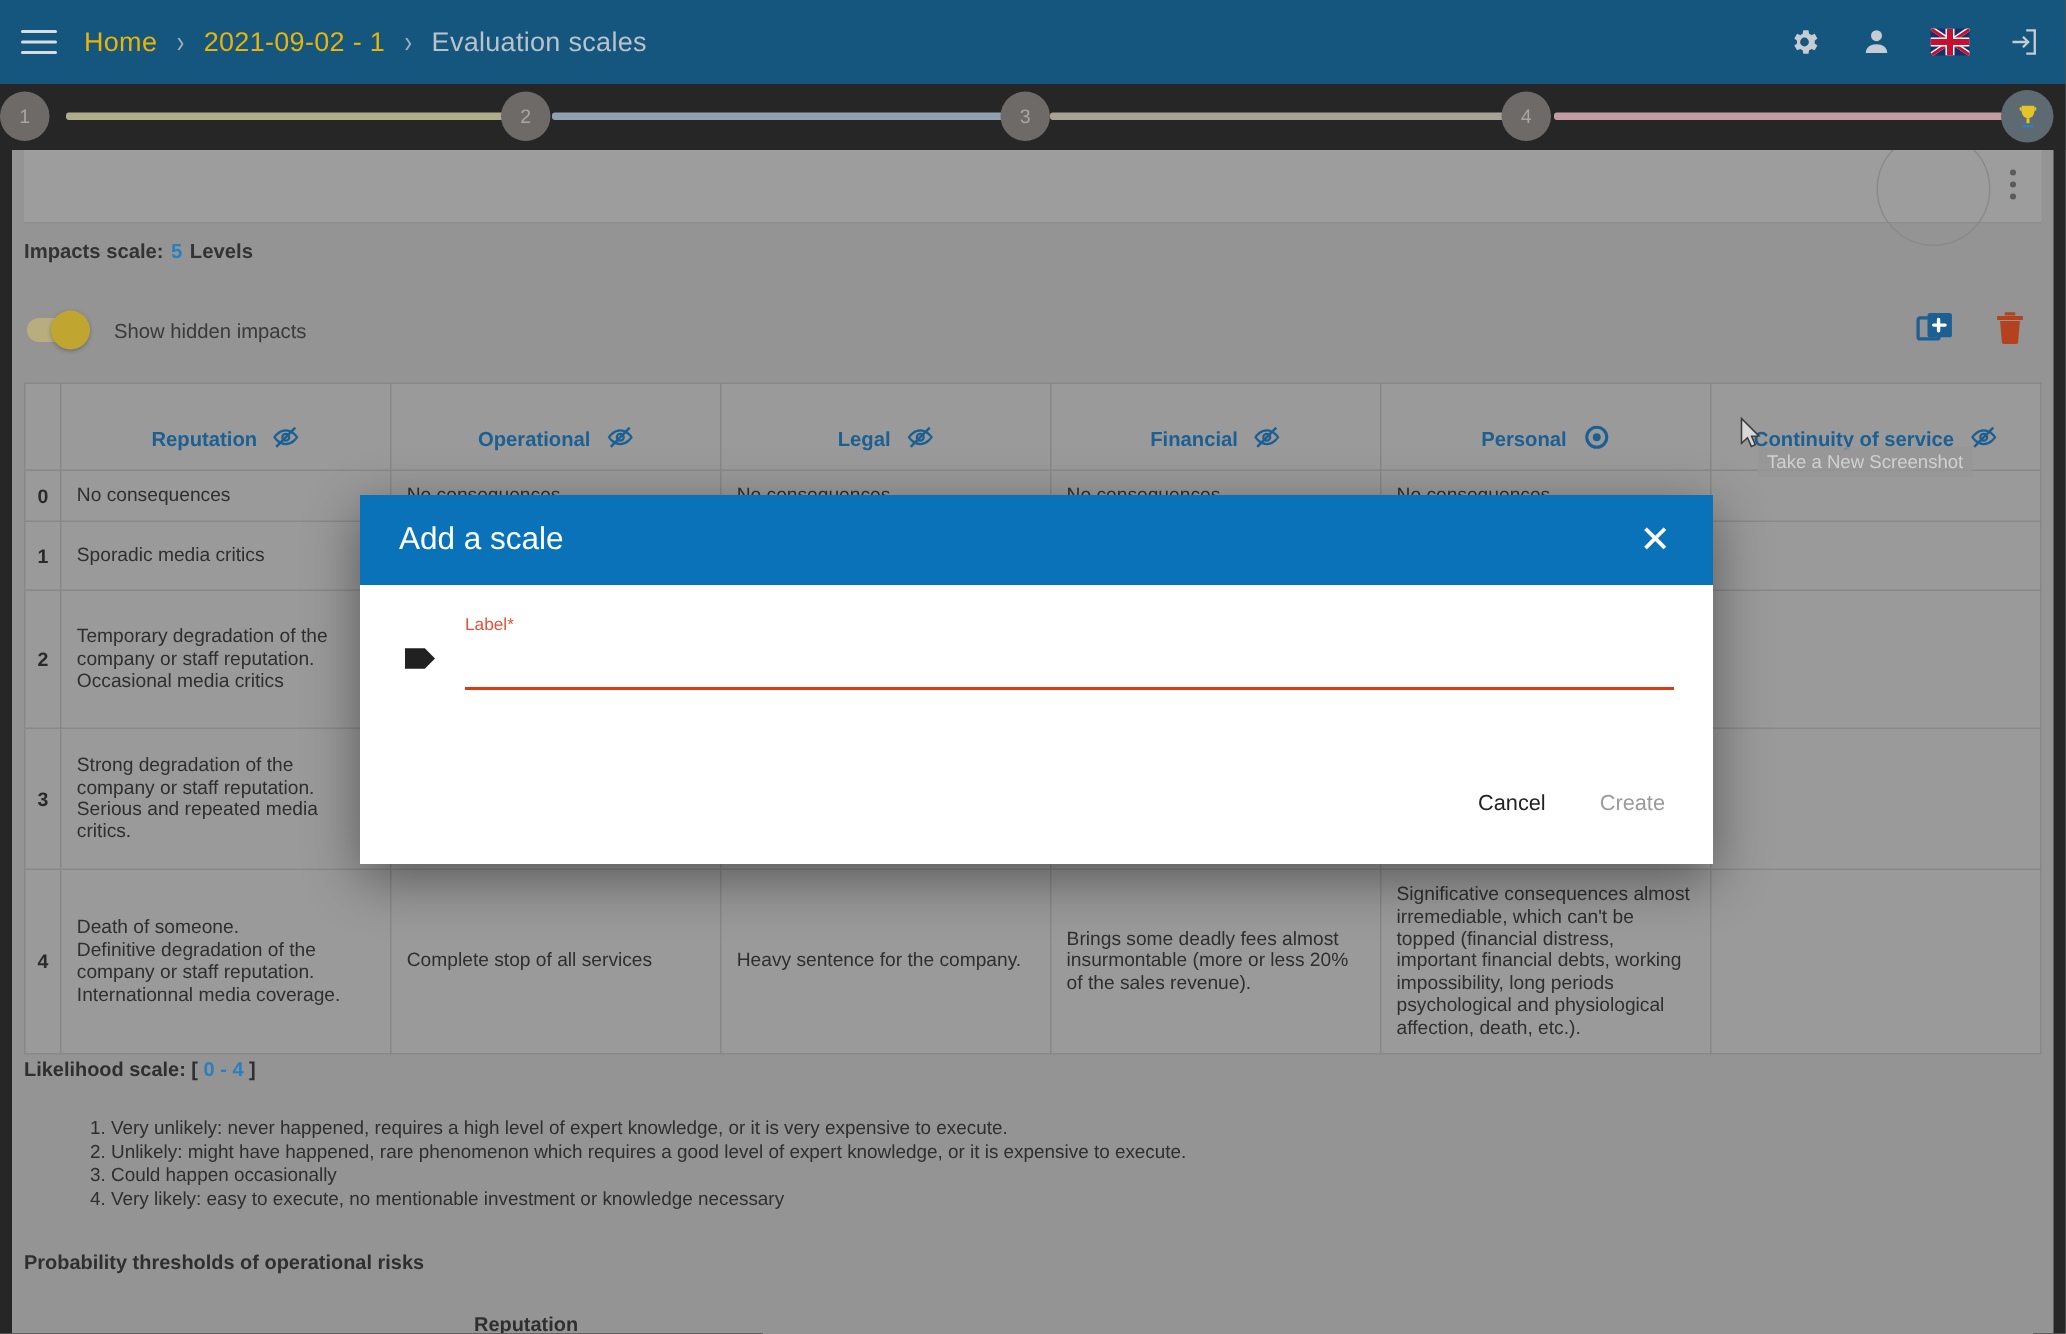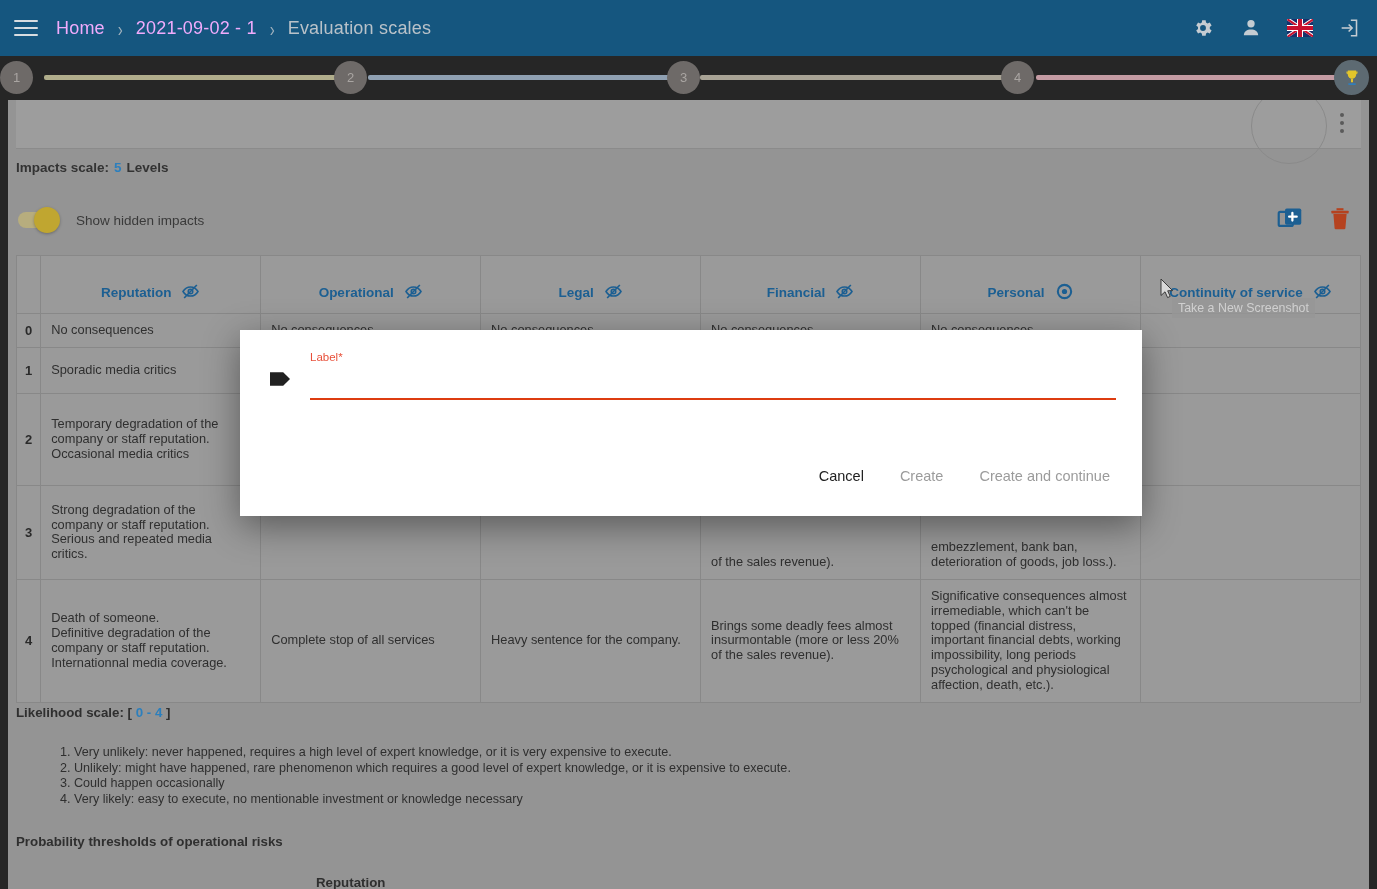--- a/index.html
+++ b/index.html
@@ -42,21 +42,21 @@
     box-sizing: border-box;
   }
   .hamburger span {
     display: block; height: 2px; width: 24px; background: #d8dde1; border-radius: 1px;
   }
   .crumbs {
     display: flex; align-items: center;
     gap: 0px;
   }
   .crumb {
-    color: #f0abfc;
+    color: #eab308;
     font-size: 18px;
     letter-spacing: 0.2px;
     padding: 0 2px;
     cursor: pointer;
     white-space: nowrap;
   }
   .crumb.last { color: #b9c2c9; }
   .crumb-sep {
     color: #9fb0bd;
     font-size: 15px;
@@ -680,35 +680,38 @@
   </div>
 
   <div class="tip">Take a New Screenshot</div>
   <div class="cursor">
     <svg width="14" height="21" viewBox="0 0 14 21">
       <path d="M1 1 L1 17.5 L5 13.8 L7.6 19.6 L10.2 18.4 L7.7 12.8 L12.6 12.6 Z" fill="#d8d8d8" stroke="#3a3a3a" stroke-width="1"></path>
     </svg>
   </div>
 
   <div class="modal">
+    <div class="modal-head">
+      <div class="modal-title">Add a scale</div>
+      <div class="modal-x">✕</div>
+    </div>
     <div class="modal-body">
       <div class="field-row">
         <div class="field-icon">
           <svg width="24" height="18" viewBox="0 0 24 18">
             <path d="M1 2.2h13.2L21 9l-6.8 6.8H1z" fill="#212121"></path>
           </svg>
         </div>
         <div class="field-wrap">
           <div class="field-label">
             <span>Label</span><span class="star">*</span>
           </div>
           <input class="field-input" type="text" autofocus="" placeholder="" style="">
         </div>
       </div>
     </div>
     <div class="modal-actions">
       <button class="m-btn primary">Cancel</button>
       <button class="m-btn disabled">Create</button>
-      <button class="m-btn disabled">Create and continue</button>
     </div>
   </div>
 
 </div>
 
 </body></html>

